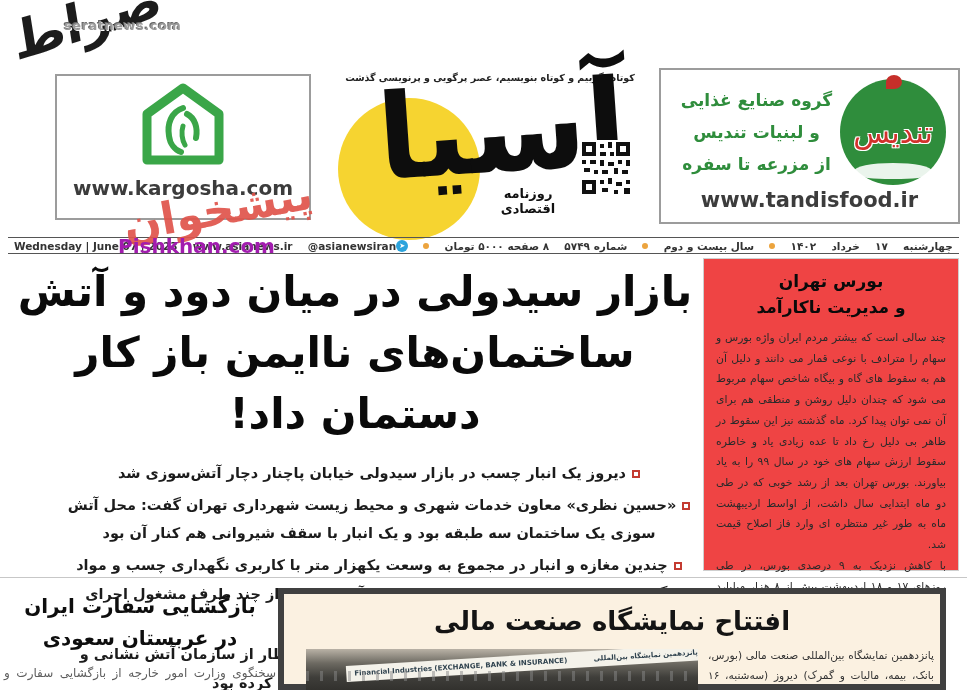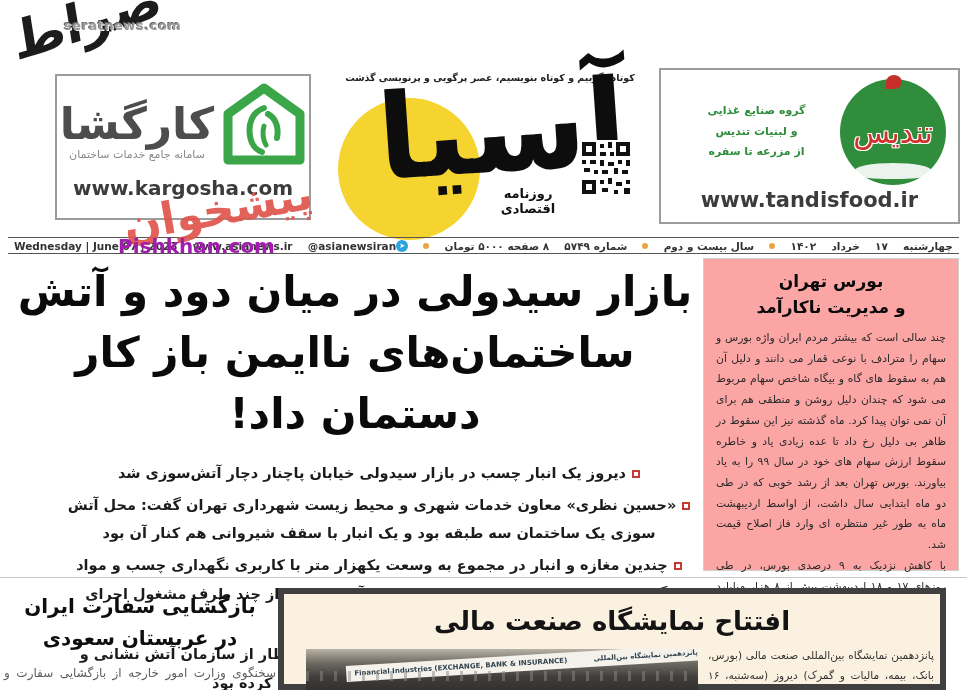--- a/index.html
+++ b/index.html
@@ -24,21 +24,21 @@
   
   .adbox { position:absolute; border:2px solid #9c9c9c; background:#fff; }
   .kargosha { left:55px; top:74px; width:256px; height:146px; padding:6px 10px; }
   .karg-row { display:flex; flex-direction:row-reverse; align-items:center; justify-content:center; gap:8px; }
   .karg-name { font-size:44px; font-weight:bold; color:#4d4d4d; line-height:1; margin-top:10px; }
   .karg-sub { text-align:center; direction:rtl; color:#8a8a8a; font-size:11px; margin-top:2px; }
   .karg-url { text-align:center; font-weight:bold; font-size:20px; color:#3c3c3c; margin-top:6px; }
 
   .tandis { left:659px; top:68px; width:301px; height:156px; padding:8px 12px; }
   .tandis-row { display:flex; flex-direction:row; align-items:center; justify-content:space-between; height:108px; }
-  .tandis-lines { direction:rtl; text-align:center; color:#2f8d3c; font-weight:bold; font-size:11px;
+  .tandis-lines { direction:rtl; text-align:center; color:#2f8d3c; font-weight:bold; font-size:17px;
     line-height:1.9; flex:1; }
   .tandis-logo { position:relative; width:106px; height:106px; background:#2f8d3c; border-radius:50%;
     display:flex; align-items:center; justify-content:center; flex:none; }
   .tandis-logo::after { content:""; position:absolute; bottom:6px; left:14px; width:78px; height:16px;
     background:#fff; border-radius:50% 50% 40% 40%; opacity:.9; }
   .tandis-logo::before { content:""; position:absolute; top:-4px; left:46px; width:16px; height:14px;
     background:#c62f2a; border-radius:50% 50% 50% 0; }
   .tandis-script { font-size:30px; font-weight:normal; color:#d2322c; direction:rtl;
     text-shadow:-1px -1px 0 #fff, 1px -1px 0 #fff, -1px 1px 0 #fff, 1px 1px 0 #fff; }
   .tandis-url { text-align:center; font-weight:bold; font-size:21px; color:#3c3c3c; margin-top:2px; }
@@ -69,21 +69,21 @@
   
   .lead { position:absolute; left:15px; top:262px; width:680px; text-align:center; direction:rtl; }
   .lead h1 { font-size:42px; line-height:1.45; color:#0a0a0a; font-weight:bold; letter-spacing:-1px; }
   .bullets { margin-top:14px; }
   .bullet { font-size:14.5px; font-weight:bold; color:#1c1c1c; line-height:1.95; margin-top:4px;margin-left:48px; }
   .bullet .sq { display:inline-block; width:8px; height:8px; border:2px solid #c43b31; background:#fff;
     margin-left:6px; vertical-align:middle; }
 
   
   .bourse { position:absolute; left:703px; top:258px; width:256px; height:313px;
-    background:#fca5a5; border:1px solid #cfcfcf; padding:10px 12px 8px; direction:rtl; }
+    background:#ef4444; border:1px solid #cfcfcf; padding:10px 12px 8px; direction:rtl; }
   .bourse h2 { text-align:center; font-size:17px; line-height:1.5; color:#0a0a0a; margin-bottom:8px; }
   .bourse p { font-size:10.8px; line-height:1.92; color:#2a2a2a; text-align:justify; }
   .bourse .pageref { font-size:13px; font-weight:bold; margin-top:6px; color:#111; }
 
   
   .bottom-rule { position:absolute; left:0; top:577px; width:967px; border-top:1px solid #c7c7c7; }
   .embassy { position:absolute; left:4px; top:590px; width:272px; text-align:center; direction:rtl; }
   .embassy h2 { font-size:20px; line-height:1.6; color:#0e0e0e; }
   .embassy p { margin-top:8px; font-size:12px; line-height:1.9; color:#5d5d5d; text-align:justify; }
 
@@ -114,24 +114,20 @@
   <div class="adbox kargosha">
     <div class="karg-row">
       <span>
         <svg width="84" height="84" viewBox="0 0 84 84">
           <path d="M42 6 L78 32 L78 78 L6 78 L6 32 Z" fill="none" stroke="#3aa648" stroke-width="9" stroke-linejoin="round"></path>
           <path d="M42 26 C30 30 26 42 28 54 C29 62 34 68 40 70" fill="none" stroke="#3aa648" stroke-width="6" stroke-linecap="round"></path>
           <path d="M46 32 C54 36 57 46 55 56" fill="none" stroke="#3aa648" stroke-width="6" stroke-linecap="round"></path>
           <path d="M42 44 C40 50 41 58 44 63" fill="none" stroke="#3aa648" stroke-width="5" stroke-linecap="round"></path>
         </svg>
       </span>
-      <div>
-        <div class="karg-name fa">کارگشا</div>
-        <div class="karg-sub">سامانه جامع خدمات ساختمان</div>
-      </div>
     </div>
     <div class="karg-url">www.kargosha.com</div>
   </div>
 
   <div class="slogan">کوتاه بگوییم و کوتاه بنویسیم، عصر پرگویی و پرنویسی گذشت</div>
   <div class="sun"></div>
   <div class="asia-callig">آسیا</div>
   <div class="asia-sub">روزنامه اقتصادی</div>
   <div class="qr">
     <svg width="52" height="56" viewBox="0 0 52 56">

